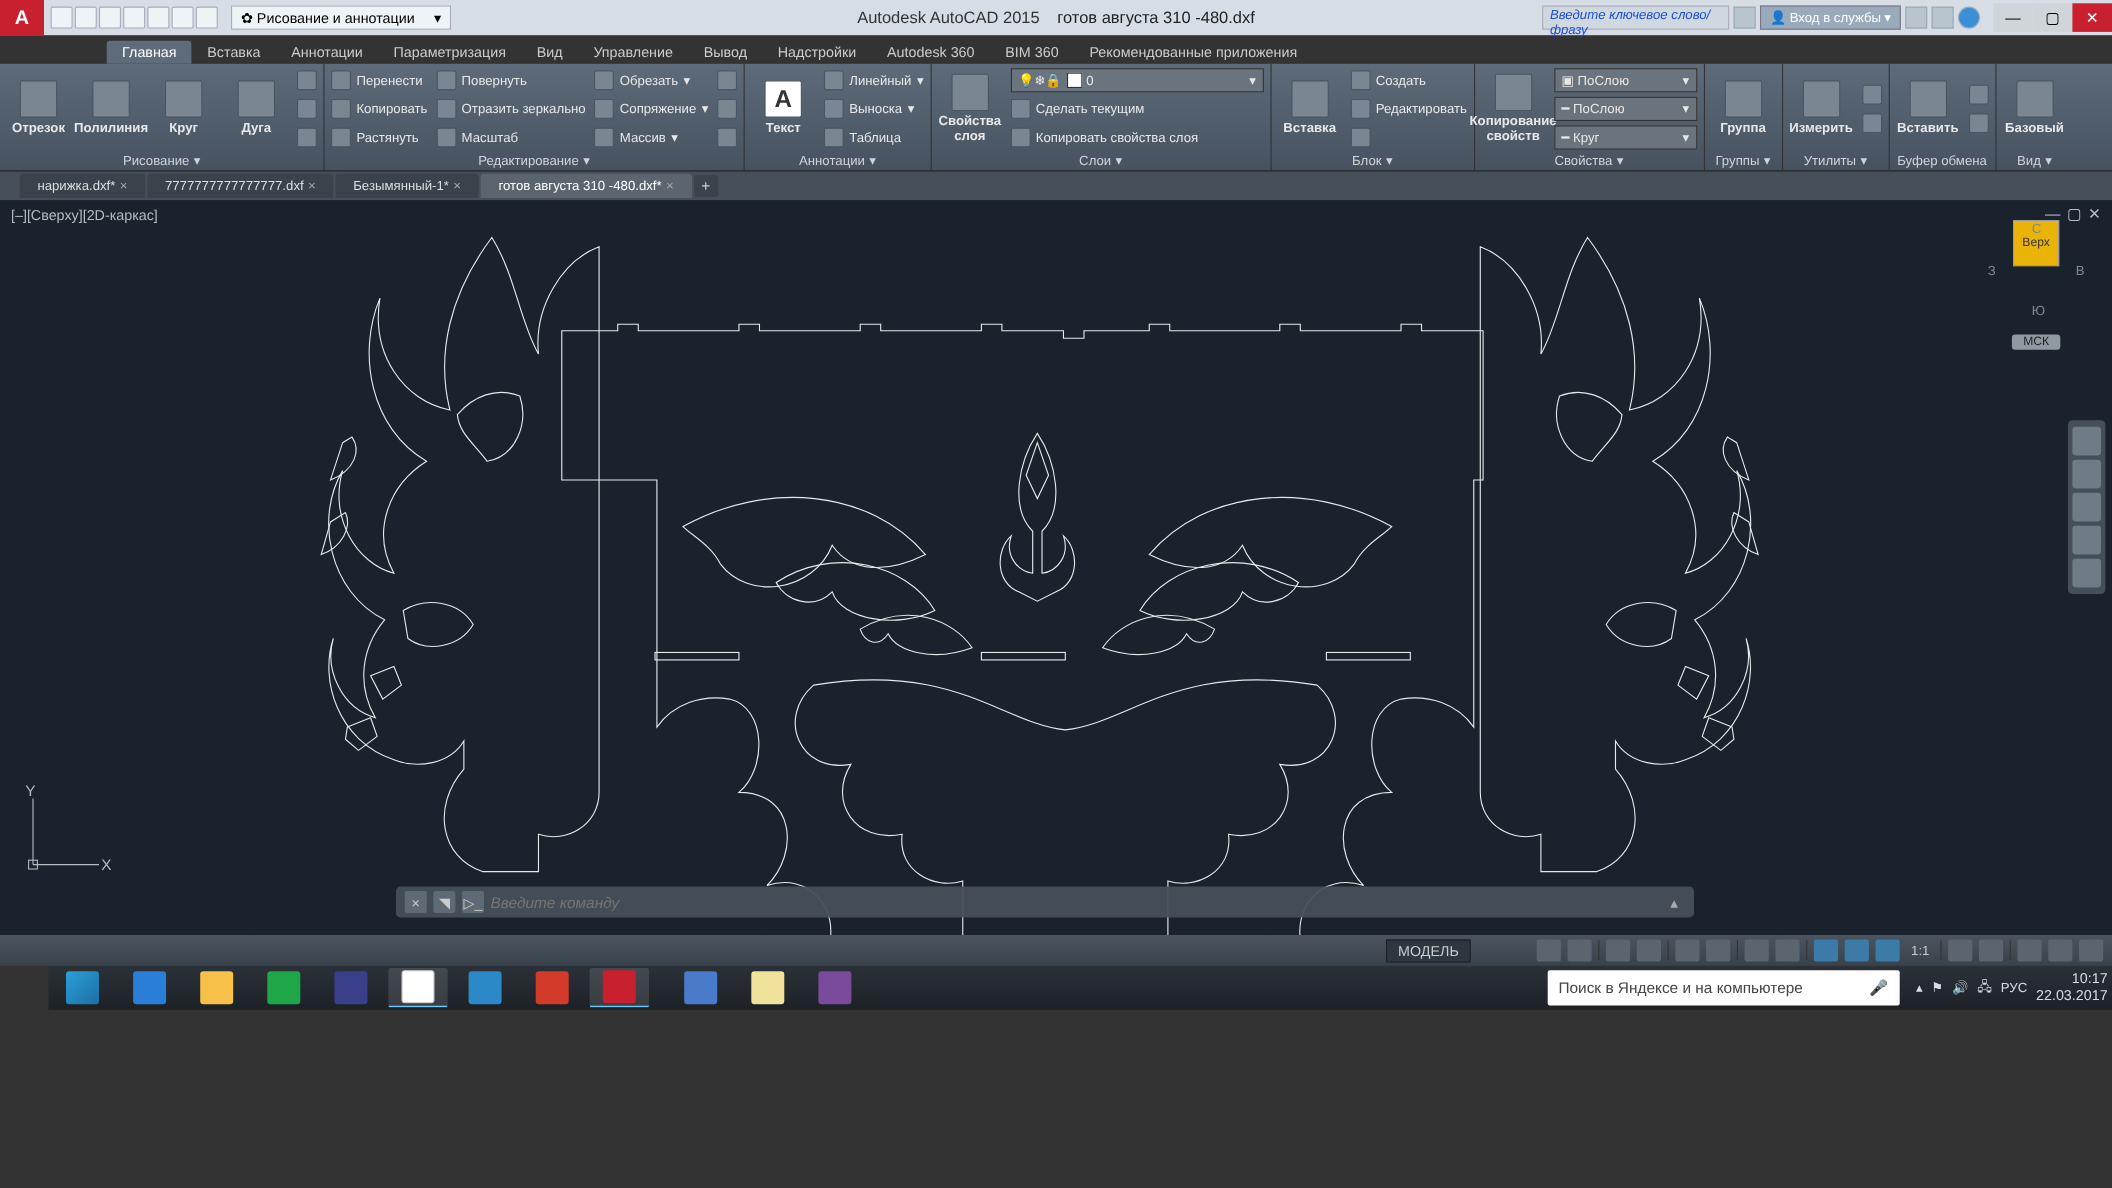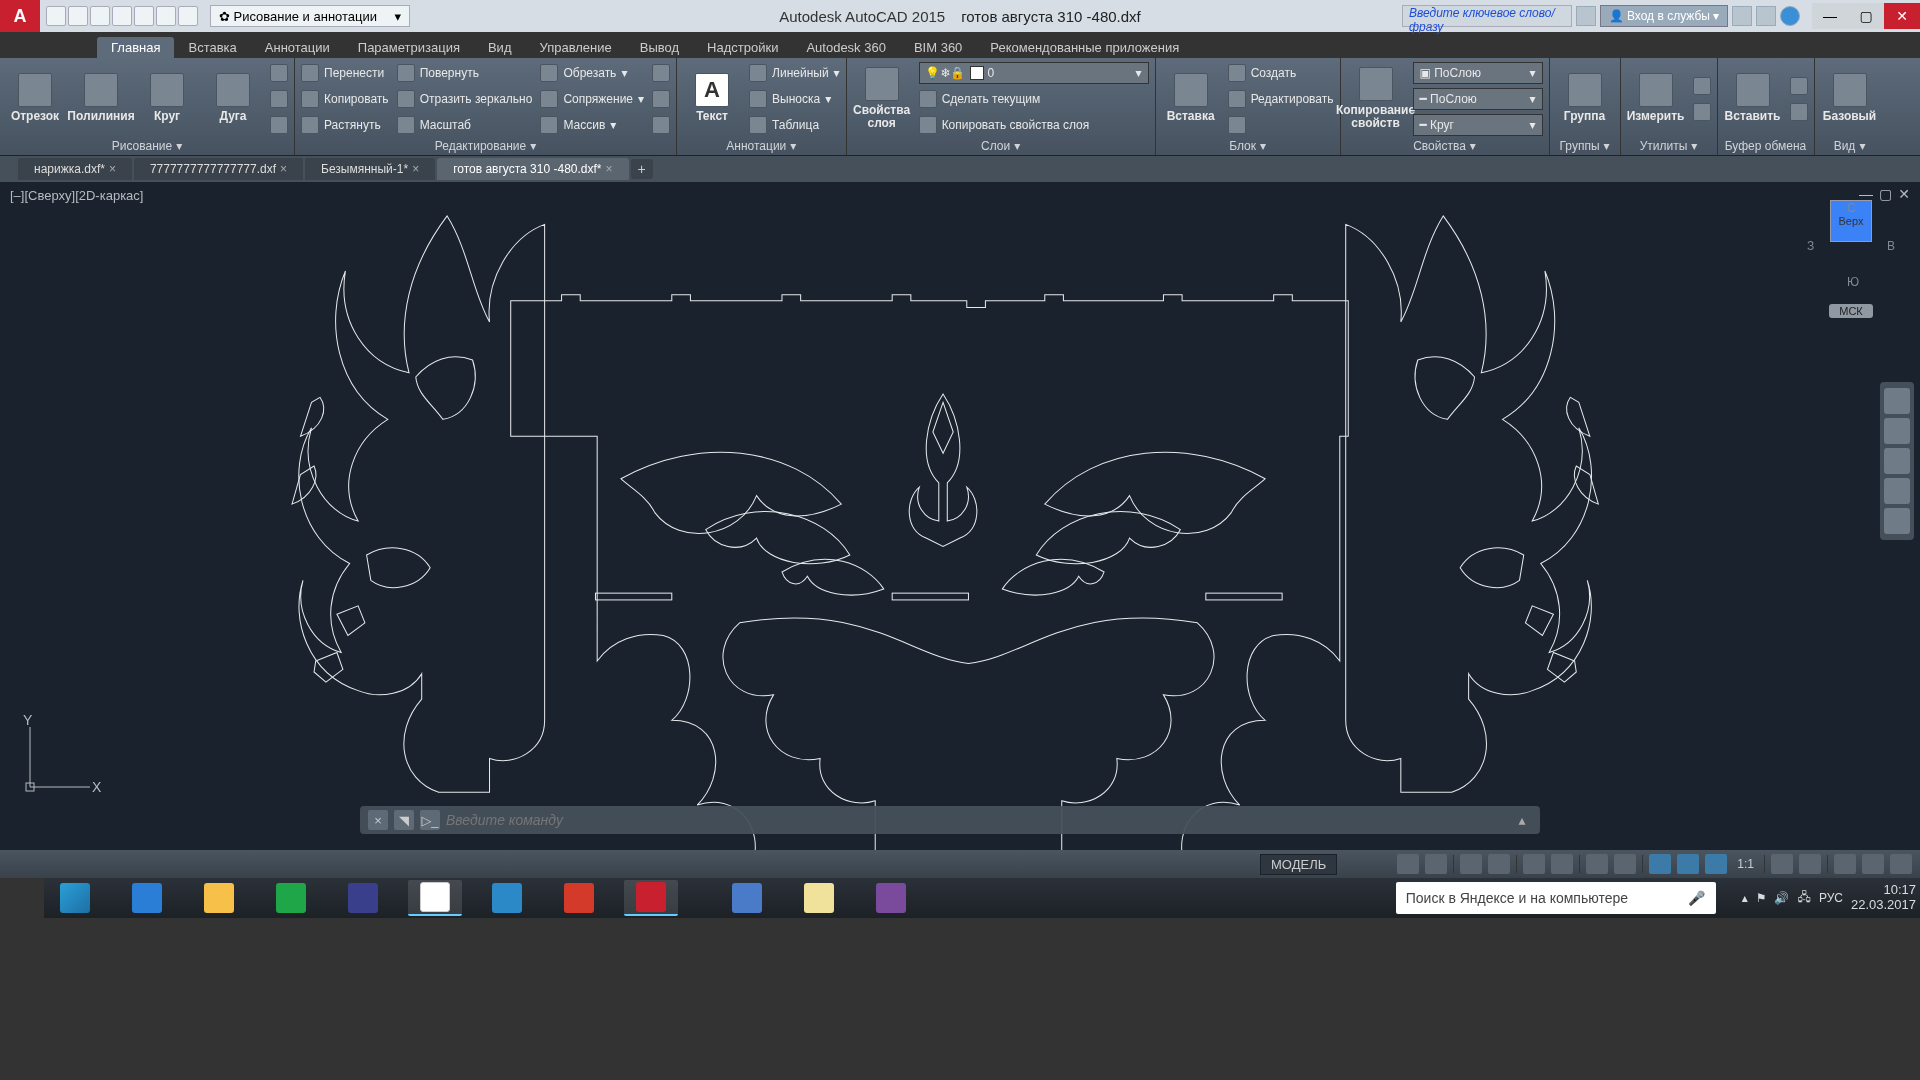--- a/index.html
+++ b/index.html
@@ -48,21 +48,21 @@
 .ftab { height: 22px; padding: 0 16px; font-size: 12px; color: #ddd; background: #3a434c; border-radius: 3px 3px 0 0; display: flex; align-items: center; gap: 4px; }
 .ftab.active { background: #5a6570; color: #fff; }
 .ftab .x { color: #aaa; font-size: 12px; }
 .ftab-plus { width: 22px; height: 20px; background: #3a434c; border-radius: 3px; display: flex; align-items: center; justify-content: center; color: #ccc; }
 
 
 .canvas-wrap { position: relative; height: 668px; background: #1a232d; }
 .vp-ctrl { position: absolute; left: 10px; top: 6px; color: #b5bbc0; font-size: 13px; }
 .canvas-panel-btns { position: absolute; right: 10px; top: 4px; display: flex; gap: 6px; color: #b5bbc0; font-size: 14px; }
 .viewcube-area { position: absolute; right: 24px; top: 18px; width: 90px; height: 120px; display: flex; flex-direction: column; align-items: center; gap: 6px; color: #7f8a93; font-size: 12px; }
-.viewcube { width: 42px; height: 42px; background: #3b82f6; border: 1px solid #99a; display: flex; align-items: center; justify-content: center; color: #333; font-size: 11px; }
+.viewcube { width: 42px; height: 42px; background: #eab308; border: 1px solid #99a; display: flex; align-items: center; justify-content: center; color: #333; font-size: 11px; }
 .compass { width: 80px; height: 80px; border-radius: 50%; position: absolute; left: 5px; top: 5px; }
 .compass span { position: absolute; color: #7f8a93; font-size: 12px; }
 .msk-badge { background: #8f99a2; color: #222; font-size: 11px; padding: 1px 10px; border-radius: 3px; }
 .navbar { position: absolute; right: 6px; top: 200px; width: 34px; background: rgba(88,98,108,.7); border-radius: 4px; display: flex; flex-direction: column; gap: 4px; padding: 6px 4px; }
 .navbar div { width: 26px; height: 26px; background: #6f7b86; border-radius: 3px; }
 .ucs { position: absolute; left: 20px; bottom: 50px; color: #b5bbc0; font-family: monospace; }
 .ucs svg { overflow: visible; }
 
 
 .drawing { position: absolute; left: 0; top: 0; width: 100%; height: 100%; }
@@ -81,21 +81,21 @@
 .mtab-plus { padding: 3px 8px; background: #cfd5da; }
 
 
 .statusbar { height: 28px; background: linear-gradient(#4a5560,#39424b); display: flex; align-items: center; padding: 0 8px; color: #ccc; font-size: 12px; justify-content: flex-end; gap: 6px; position: relative; }
 .statusbar .model-btn { position: absolute; left: 1260px; padding: 2px 10px; background: #2e3740; border: 1px solid #1a2128; font-size: 13px; }
 .st-ico { width: 22px; height: 20px; background: #5a6570; border-radius: 2px; }
 .st-sep { width: 1px; height: 18px; background: #333; }
 .st-txt { font-size: 12px; padding: 0 4px; }
 
 
-.taskbar { height: 40px; background: linear-gradient(#2b3138,#1c2126); display: flex; align-items: center; padding: 0 4px; gap: 18px; margin-left: 44px; }
+.taskbar { height: 40px; background: linear-gradient(#2b3138,#1c2126); display: flex; align-items: center; padding: 0 4px; gap: 7px; margin-left: 44px; }
 .tb { width: 54px; height: 36px; display: flex; align-items: center; justify-content: center; border-radius: 2px; }
 .tb .ti { width: 30px; height: 30px; border-radius: 3px; }
 .tb.sel { background: rgba(255,255,255,.12); border-bottom: 2px solid #6cf; }
 .yandex-search { margin-left: auto; width: 320px; height: 32px; background: #fff; border-radius: 2px; display: flex; align-items: center; padding: 0 10px; font-size: 14px; color: #444; justify-content: space-between; }
 .tray { display: flex; align-items: center; gap: 8px; color: #d8dce0; font-size: 12px; margin-left: 8px; }
 .tray .clock { text-align: right; line-height: 1.15; font-size: 13px; }
 </style>
 </head>
 <body>
 

